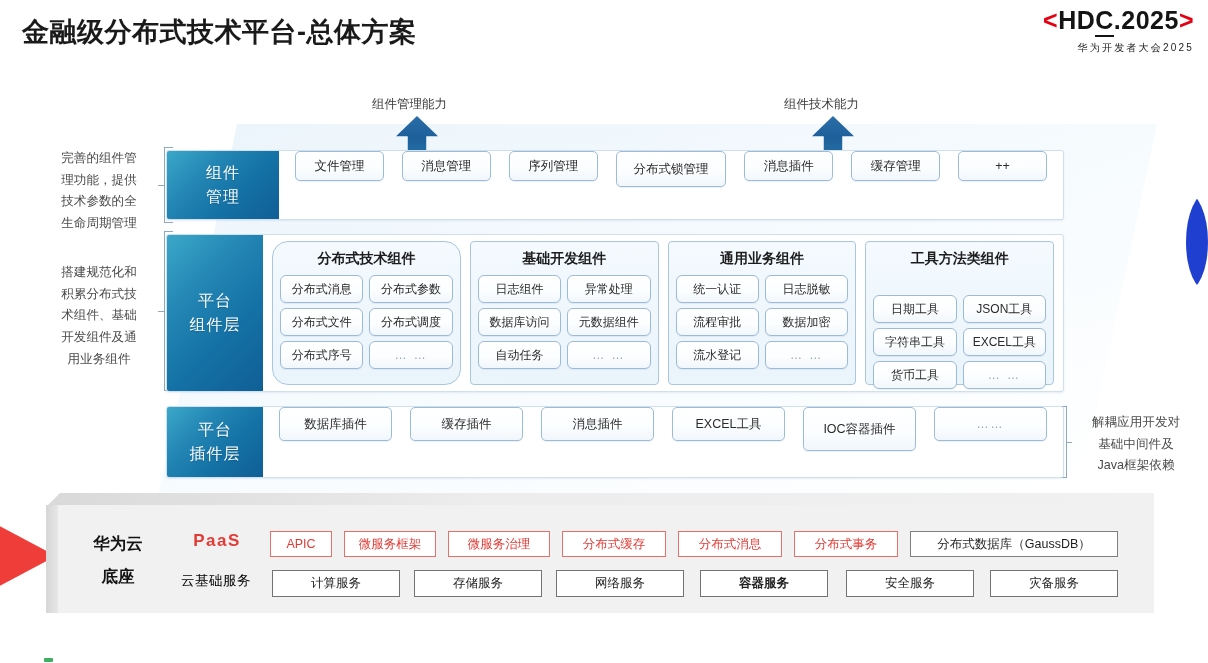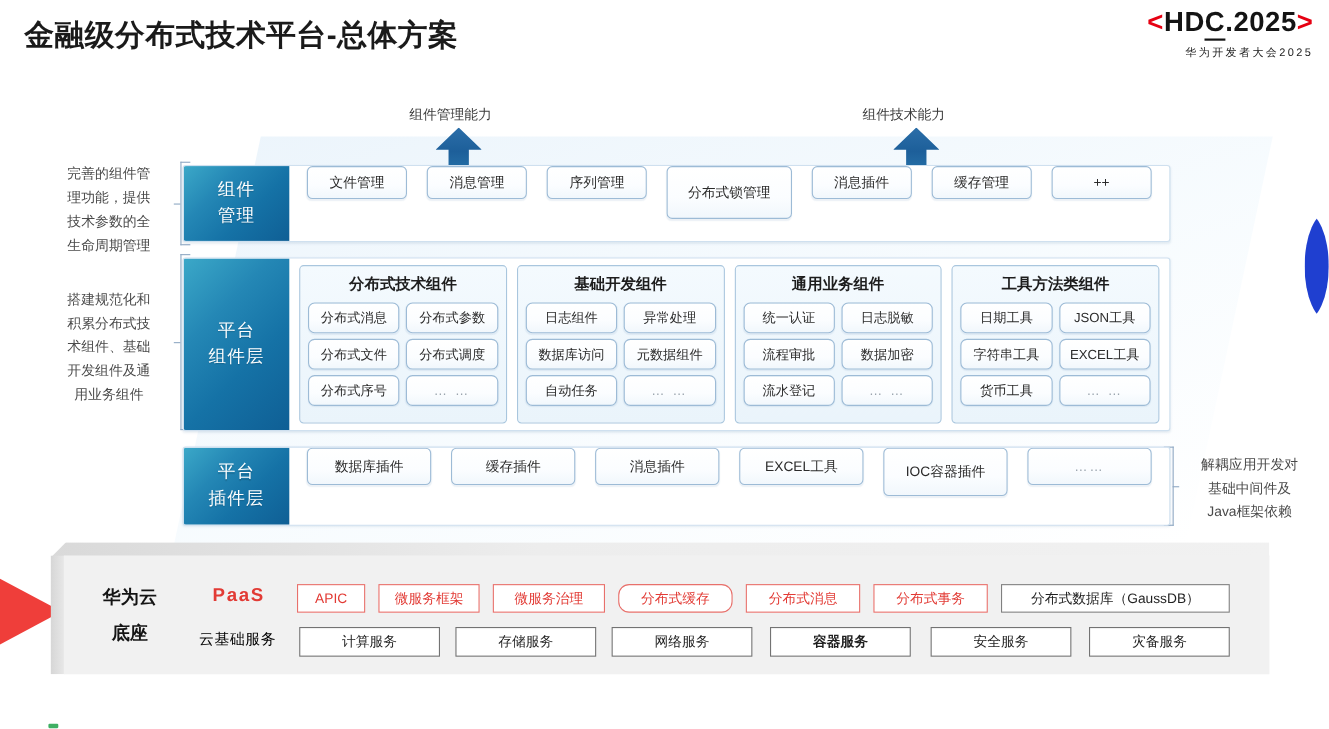--- a/index.html
+++ b/index.html
@@ -225,43 +225,43 @@
 
   <div class="side-note" style="left:1068px; top:412px; width:136px;">
     <div>解耦应用开发对</div>
     <div>基础中间件及</div>
     <div>Java框架依赖</div>
   </div>
   <div class="bracket right" style="left:1058px; top:406px; height:72px;"></div>
   <div class="bracket-nub" style="left:1066px; top:442px;"></div>
 
   <div class="row-outer" style="left:166px; top:150px; width:898px; height:70px;">
-    <div class="row-tag" style="width:96px;">
+    <div class="row-tag" style="width:112px;">
       <span>组件</span>
       <span>管理</span>
     </div>
     <div class="row-body" style="padding:0 16px; gap:18px;">
       <div class="chip" style="flex:1 1 0; height:30px;">文件管理</div>
       <div class="chip" style="flex:1 1 0; height:30px;">消息管理</div>
       <div class="chip" style="flex:1 1 0; height:30px;font-family:Liberation Serif, serif;">序列管理</div>
-      <div class="chip" style="flex:1.25 1 0; height:48px;">分布式锁管理</div>
+      <div class="chip" style="flex:1.25 1 0; height:36px;">分布式锁管理</div>
       <div class="chip" style="flex:1 1 0; height:30px;">消息插件</div>
       <div class="chip" style="flex:1 1 0; height:30px;">缓存管理</div>
       <div class="chip" style="flex:1 1 0; height:30px;">++</div>
     </div>
   </div>
 
   <div class="row-outer" style="left:166px; top:234px; width:898px; height:158px;">
     <div class="row-tag" style="width:96px;">
       <span>平台</span>
       <span>组件层</span>
     </div>
     <div class="row-body" style="padding:6px 9px; gap:9px; align-items:stretch;">
 
-      <div class="group" style="flex:1 1 0;">
+      <div class="group" style="flex:1 1 0;border-radius:16px;">
         <div class="group-title">分布式技术组件</div>
         <div class="group-grid">
           <div class="chip">分布式消息</div>
           <div class="chip">分布式参数</div>
           <div class="chip">分布式文件</div>
           <div class="chip">分布式调度</div>
           <div class="chip">分布式序号</div>
           <div class="chip dots">… …</div>
         </div>
       </div>
@@ -283,21 +283,21 @@
         <div class="group-grid">
           <div class="chip">统一认证</div>
           <div class="chip">日志脱敏</div>
           <div class="chip">流程审批</div>
           <div class="chip">数据加密</div>
           <div class="chip">流水登记</div>
           <div class="chip dots">… …</div>
         </div>
       </div>
 
-      <div class="group" style="flex:1 1 0;">
+      <div class="group" style="flex:1 1 0;gap:20px;">
         <div class="group-title">工具方法类组件</div>
         <div class="group-grid">
           <div class="chip">日期工具</div>
           <div class="chip">JSON工具</div>
           <div class="chip">字符串工具</div>
           <div class="chip">EXCEL工具</div>
           <div class="chip">货币工具</div>
           <div class="chip dots">… …</div>
         </div>
       </div>
@@ -328,21 +328,21 @@
     <div>华为云</div>
     <div>底座</div>
   </div>
 
   <div class="paas-label">PaaS</div>
   <div class="cloudbase-label">云基础服务</div>
 
   <div class="pill paas-item" style="left:270px; top:531px; width:62px;">APIC</div>
   <div class="pill paas-item" style="left:344px; top:531px; width:92px;">微服务框架</div>
   <div class="pill paas-item" style="left:448px; top:531px; width:102px;">微服务治理</div>
-  <div class="pill paas-item" style="left:562px; top:531px; width:104px;border-radius:10px;">分布式缓存</div>
+  <div class="pill paas-item" style="left:562px; top:531px; width:104px;">分布式缓存</div>
   <div class="pill paas-item" style="left:678px; top:531px; width:104px;">分布式消息</div>
   <div class="pill paas-item" style="left:794px; top:531px; width:104px;">分布式事务</div>
   <div class="pill paas-item plain" style="left:910px; top:531px; width:208px;">分布式数据库（GaussDB）</div>
 
   <div class="pill base-item" style="left:272px; top:570px; width:128px;">计算服务</div>
   <div class="pill base-item" style="left:414px; top:570px; width:128px;">存储服务</div>
   <div class="pill base-item" style="left:556px; top:570px; width:128px;">网络服务</div>
   <div class="pill base-item" style="left:700px; top:570px; width:128px;font-weight:bold;">容器服务</div>
   <div class="pill base-item" style="left:846px; top:570px; width:128px;">安全服务</div>
   <div class="pill base-item" style="left:990px; top:570px; width:128px;">灾备服务</div>

